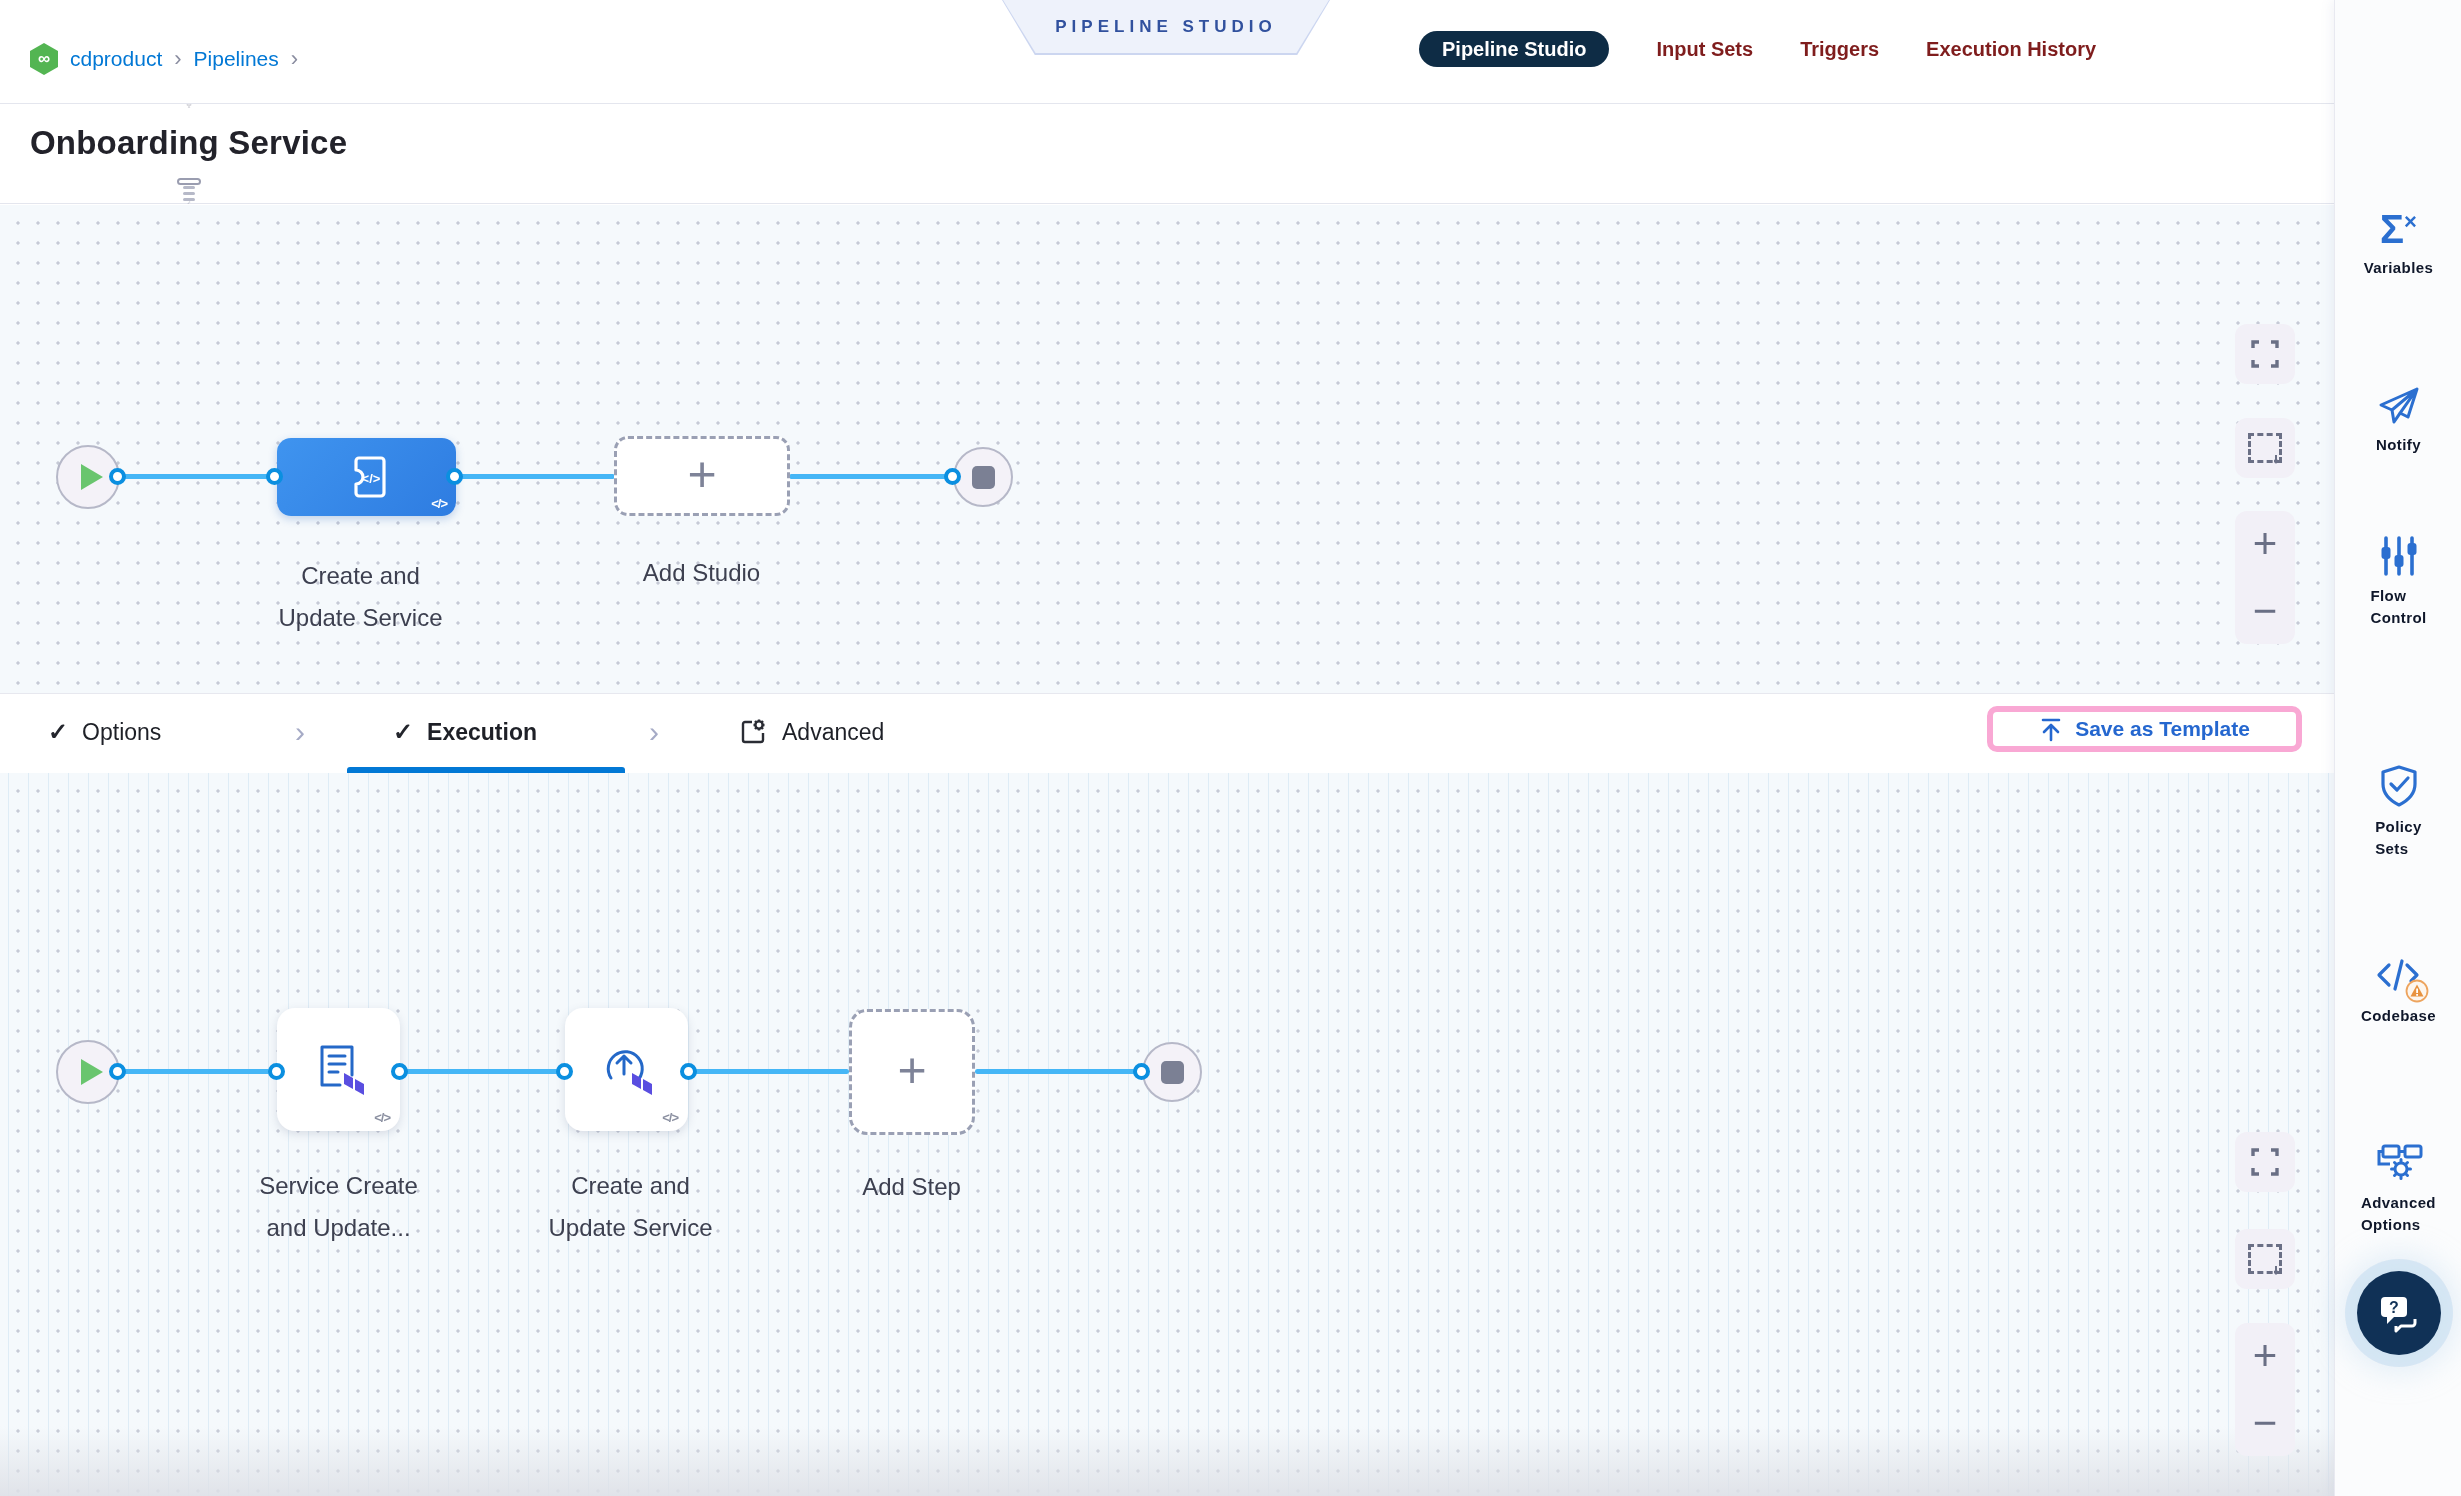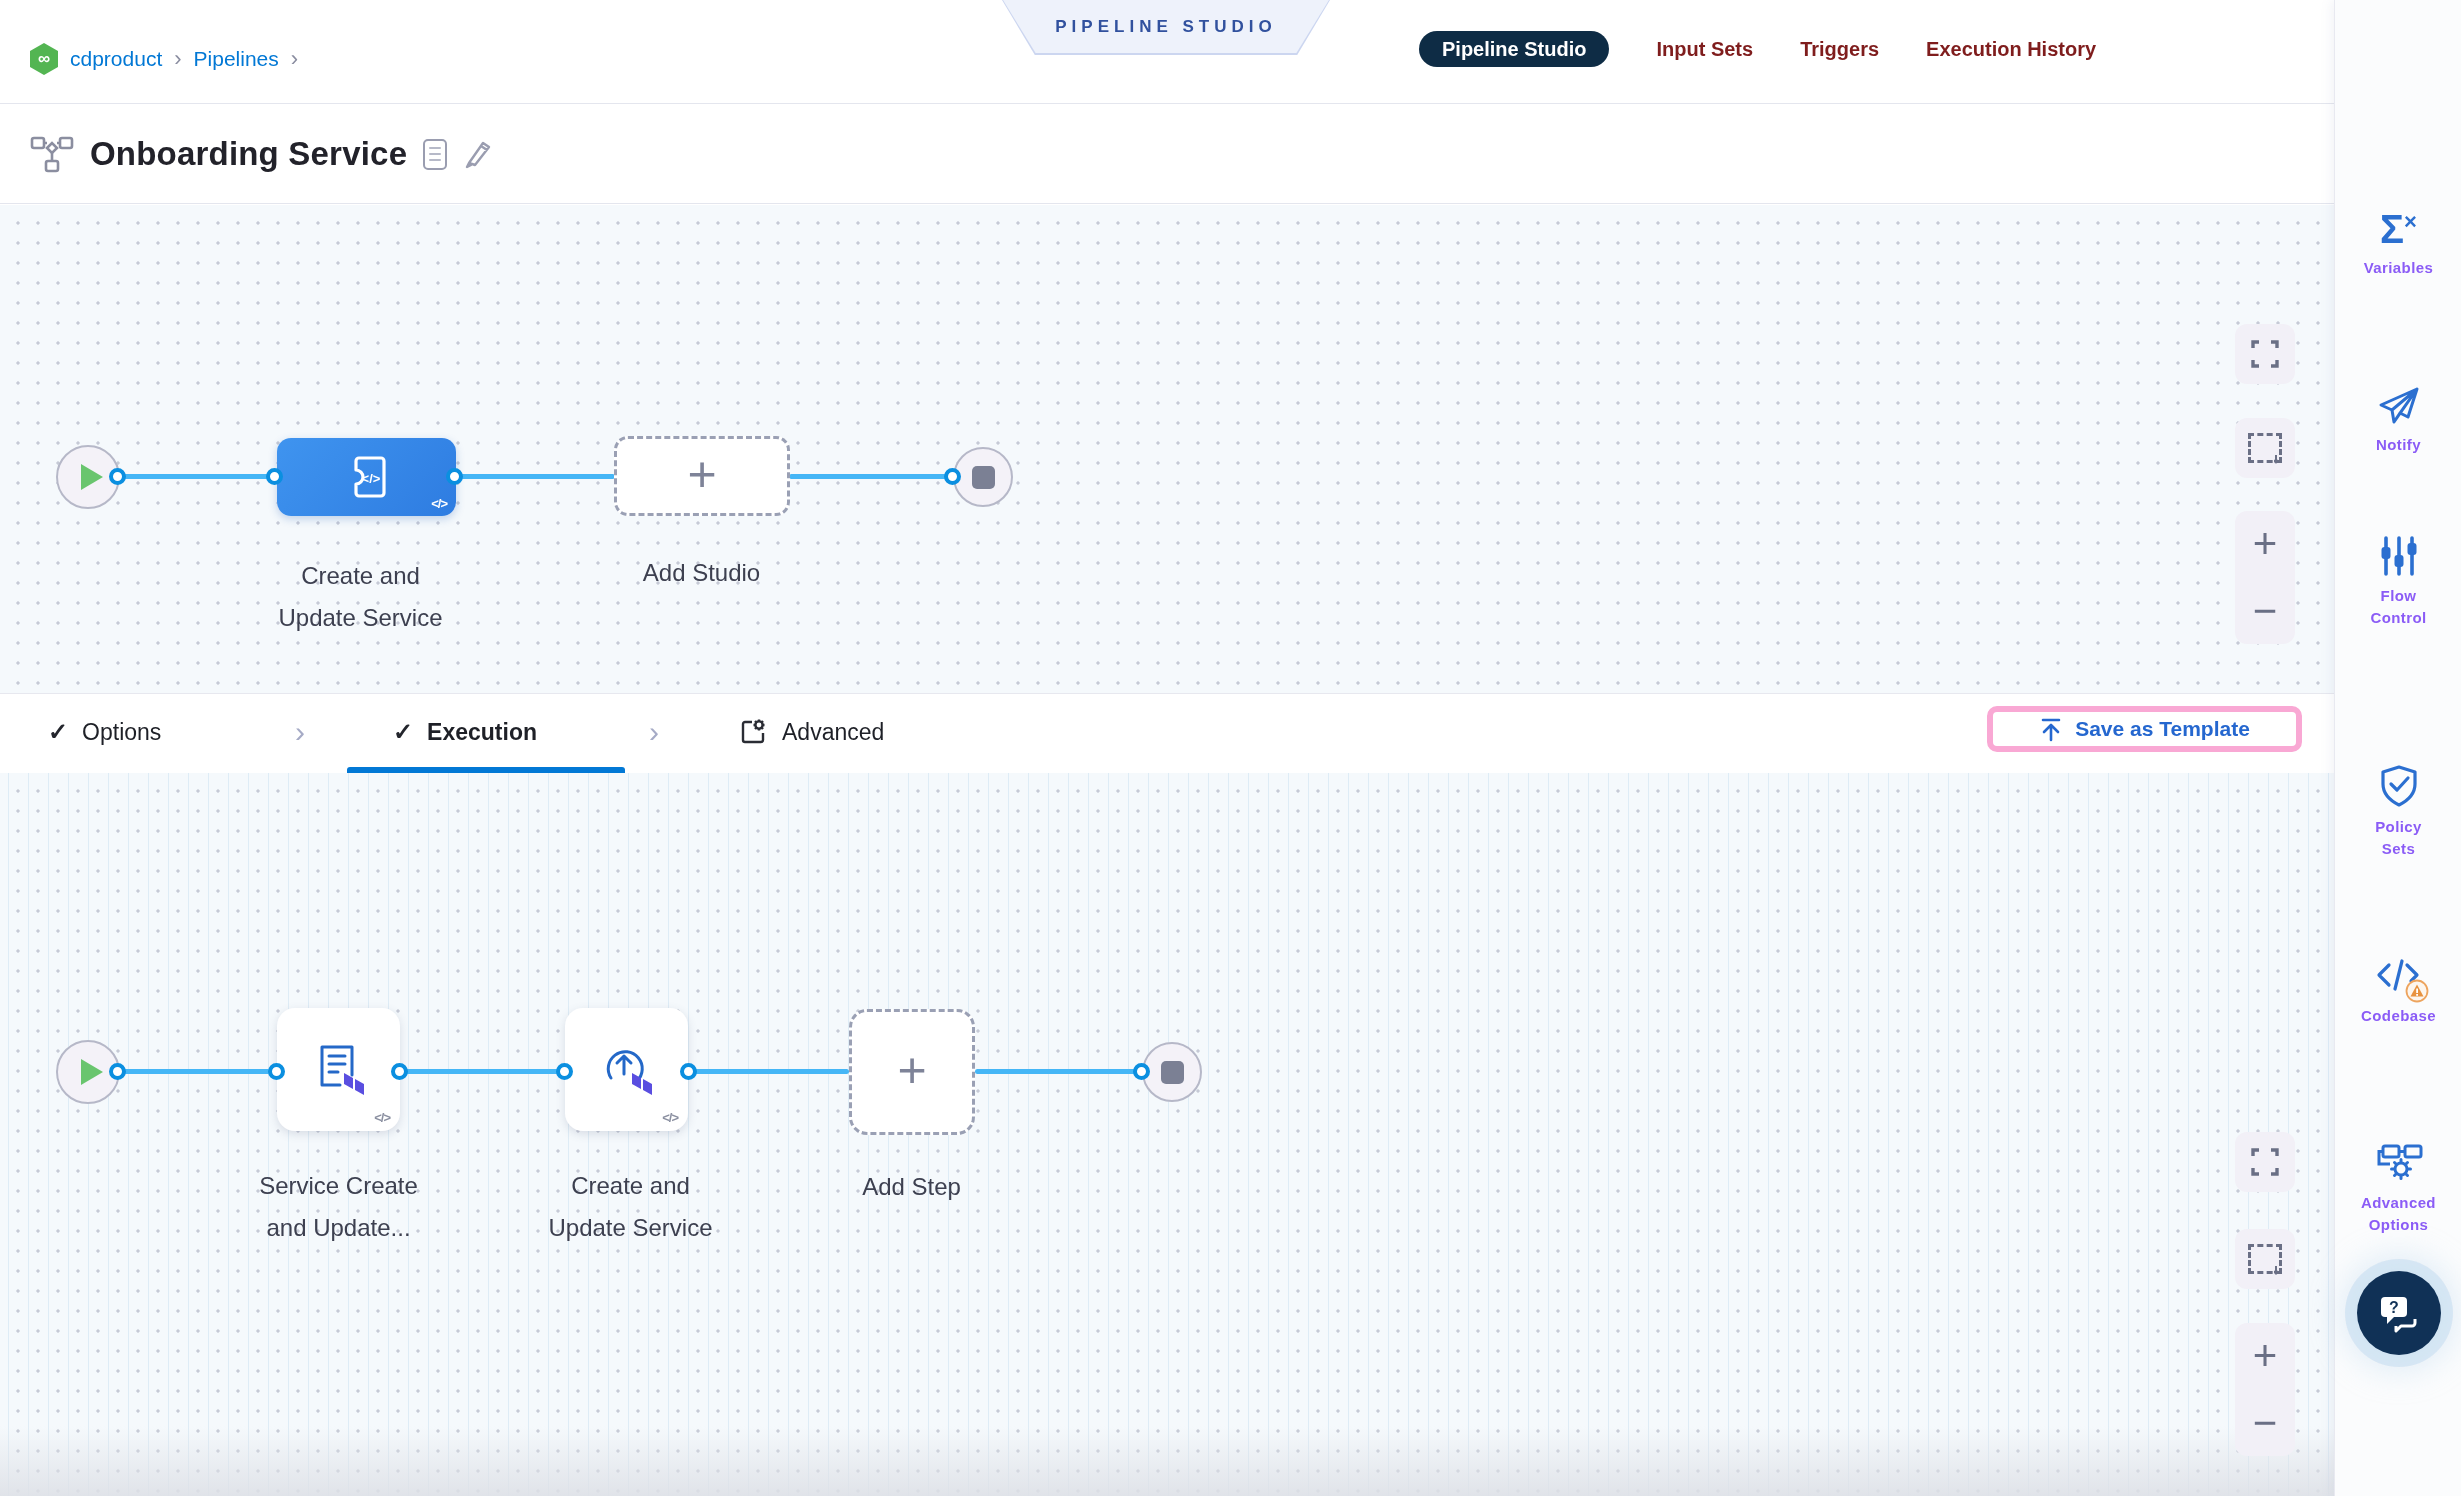--- a/index.html
+++ b/index.html
@@ -16,21 +16,21 @@
 
   .studio-badge-outer { position:absolute; left:1002px; top:0; width:328px; height:55px; background:#ccd6f0; clip-path:polygon(0 0,100% 0,90% 100%,10% 100%); }
   .studio-badge-inner { position:absolute; left:1px; top:0; width:326px; height:53px; background:#eef2fb; clip-path:polygon(0 0,100% 0,90% 100%,10% 100%); display:flex; align-items:center; justify-content:center; color:#31519e; font-size:17px; font-weight:bold; letter-spacing:5px; }
 
   .top-nav { position:absolute; left:1419px; top:31px; height:36px; display:flex; align-items:center; gap:47px; }
   .nav-pill { background:#0e2c45; color:#fff; font-size:20px; font-weight:bold; height:36px; border-radius:18px; display:flex; align-items:center; padding:0 23px; }
   .nav-link { color:#7f1d1d; font-size:20px; font-weight:bold; cursor:pointer; }
 
   
   .titlebar { position:absolute; left:0; top:104px; width:2334px; height:100px; background:#fff; border-bottom:1px solid #e4e6ee; }
-  .title-group { position:absolute; left:30px; top:0; height:100px; display:flex; align-items:center; gap:16px; }
+  .title-group { position:absolute; left:30px; top:0; height:100px; display:flex; align-items:center; gap:16px;flex-direction:column; }
   .page-title { color:#22222a; font-size:33px; font-weight:bold; letter-spacing:0.2px; }
   .doc-icon { width:24px; height:31px; border:2.5px solid #9a9db0; border-radius:5px; position:relative; }
   .doc-icon i { position:absolute; left:4px; right:4px; height:2.5px; background:#b6b9c8; border-radius:2px; }
 
   .vy-toggle { position:absolute; left:1050px; top:137px; width:248px; height:36px; border:2px solid #9195ad; border-radius:19px; background:#fff; display:flex; }
   .vy-visual { width:124px; height:36px; margin:-2px 0 0 -2px; background:#4d4f63; border-radius:19px; color:#fff; font-size:15px; font-weight:bold; letter-spacing:1.2px; display:flex; align-items:center; justify-content:center; }
   .vy-yaml { flex:1; display:flex; align-items:center; justify-content:center; color:#565970; font-size:15px; font-weight:bold; letter-spacing:1.2px; }
 
   .save-group { position:absolute; left:1681px; top:130px; height:48px; display:flex; }
   .save-main { width:141px; height:48px; background:#9ec4ee; border-radius:8px 0 0 8px; color:#fff; font-size:21px; font-weight:bold; display:flex; align-items:center; justify-content:center; border-right:2px solid #fff; }
@@ -78,21 +78,21 @@
   .tab-item { position:absolute; top:0; height:76px; display:flex; align-items:center; gap:14px; cursor:pointer; }
   .tab-check { color:#23252c; font-size:24px; font-weight:bold; }
   .tab-label { color:#1e2027; font-size:23px; }
   .tab-sep { position:absolute; top:0; height:76px; display:flex; align-items:center; color:#a6abc6; font-size:30px; }
   .tab-underline { position:absolute; left:347px; bottom:0; width:278px; height:6px; background:#0278d5; border-radius:3px 3px 0 0; }
   .save-template-btn { position:absolute; left:1987px; top:12px; width:315px; height:46px; border:6px solid #f9a8d4; border-radius:10px; background:#fff; color:#2567cf; font-size:21px; font-weight:bold; display:flex; align-items:center; justify-content:center; gap:12px; cursor:pointer; }
 
   
   .sidebar { position:absolute; left:2334px; top:0; width:127px; height:1496px; background:#fbfcfd; border-left:1px solid #e8e9f0; box-shadow:-4px 0 10px rgba(120,130,160,0.08); }
   .side-item { position:absolute; left:0; width:127px; display:flex; flex-direction:column; align-items:center; cursor:pointer; }
-  .side-label { color:#8b5cf6; font-size:15px; font-weight:bold; letter-spacing:0.4px; line-height:22px; text-align:center; margin-top:8px; }
+  .side-label { color:#0f172a; font-size:15px; font-weight:bold; letter-spacing:0.4px; line-height:22px; text-align:left; margin-top:8px; }
   .sigma-wrap { display:flex; align-items:flex-start; color:#2b6fd0; font-weight:bold; }
   .chat-fab { position:absolute; left:22px; top:1271px; width:84px; height:84px; border-radius:50%; background:#103156; display:flex; align-items:center; justify-content:center; box-shadow:0 0 0 12px rgba(186,216,238,0.45), 0 0 30px 18px rgba(186,216,238,0.35); cursor:pointer; }
 
   svg { display:block; }
 </style>
 </head>
 <body>
 
 <div class="page">
 

